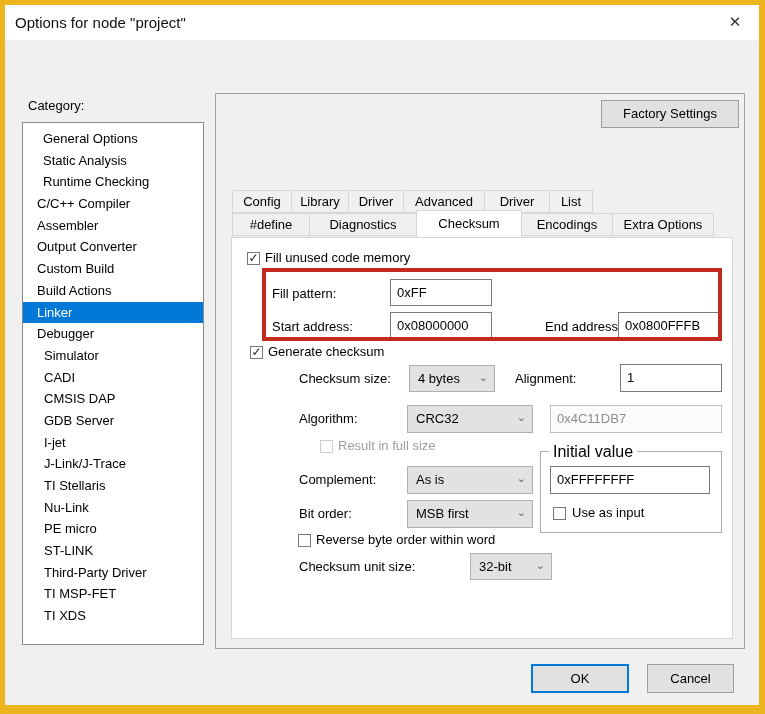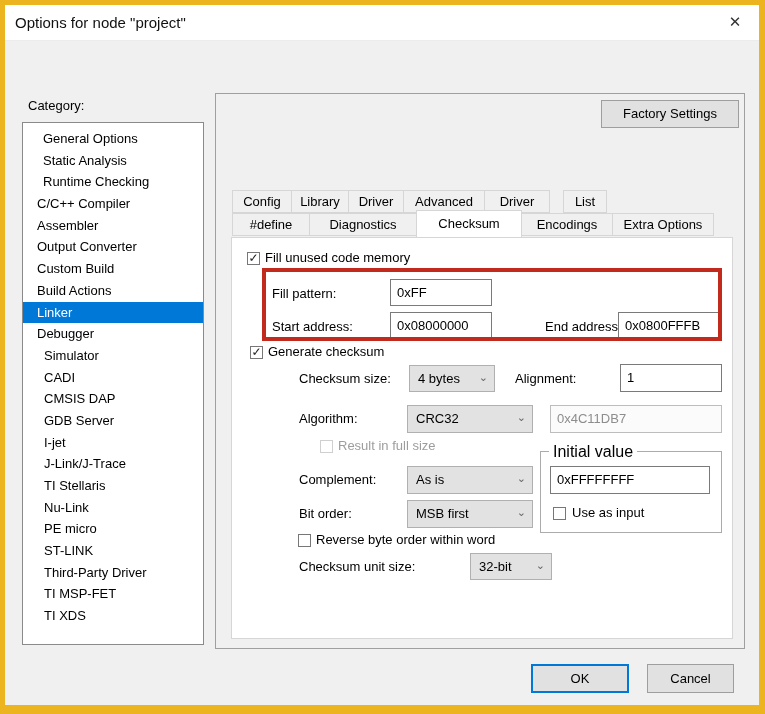--- a/index.html
+++ b/index.html
@@ -105,21 +105,21 @@
     <div class="panel">
       <div class="btn factory-btn">Factory Settings</div>
 
       <div class="tabs">
         <div class="tab-row">
             <div class="tab" style="width: 60px;">Config</div>
             <div class="tab" style="width: 58px;">Library</div>
             <div class="tab" style="width: 56px;">Driver</div>
             <div class="tab" style="width: 82px;">Advanced</div>
             <div class="tab" style="width: 66px;">Driver</div>
-            <div class="tab" style="width: 44px; margin-left: 14px;">List</div>
+            <div class="tab" style="width: 44px;">List</div>
           </div>
         <div class="tab-row">
             <div class="tab" style="width: 78px;">#define</div>
             <div class="tab" style="width: 108px;">Diagnostics</div>
             <div class="tab active" style="width: 106px;">Checksum</div>
             <div class="tab" style="width: 92px;">Encodings</div>
             <div class="tab" style="width: 102px;">Extra Options</div>
           </div>
       </div>
 

